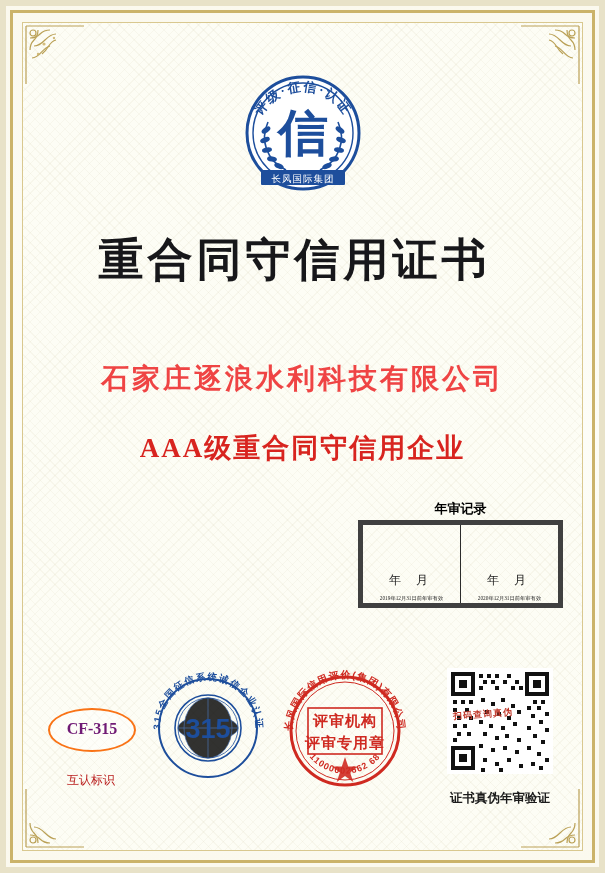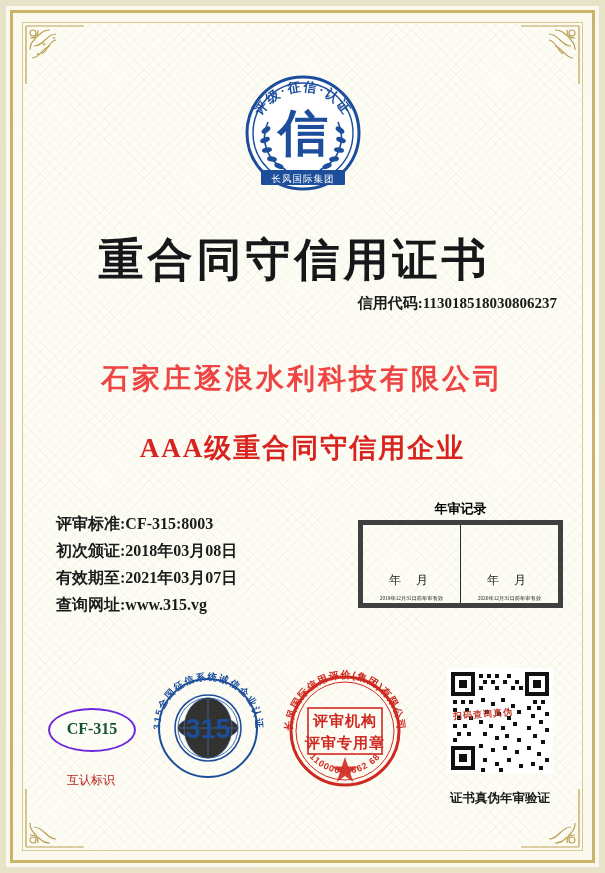--- a/index.html
+++ b/index.html
@@ -191,23 +191,23 @@
   .badge-cf {
     position: absolute;
     left: 18px;
     top: 58px;
     width: 86px;
     text-align: center;
   }
   .cf-ellipse {
     width: 84px;
     height: 40px;
-    border: 2px solid #6d28d9;
+    border: 2px solid #f97316;
     border-radius: 50%;
-    color: #14532d;
+    color: #701a75;
     font-size: 16px;
     font-weight: bold;
     line-height: 38px;
     letter-spacing: 0px;
     background: rgba(255,255,255,0.4);
   }
   .cf-caption {
     margin-top: 20px;
     font-size: 12px;
     color: #b91c1c;
@@ -359,34 +359,25 @@
 
         <text x="75" y="92" text-anchor="middle" font-family="Liberation Serif, serif" font-size="50" font-weight="bold" fill="#1d4e9c">信</text>
 
         <rect x="33" y="112" width="84" height="15" fill="#1d4e9c" rx="1"></rect>
         <text x="75" y="123.5" text-anchor="middle" font-family="Liberation Sans, sans-serif" font-size="9.5" fill="#ffffff" letter-spacing="1">长风国际集团</text>
       </svg>
     </div>
 
     <div class="main-title">重合同守信用证书</div>
 
-    <div class="code-line">
-      <span>信用代码:</span><span>113018518030806237</span>
-    </div>
 
     <div class="company-name">石家庄逐浪水利科技有限公司</div>
 
     <div class="award-line">AAA级重合同守信用企业</div>
 
-    <div class="details">
-      <div>评审标准:CF-315:8003</div>
-      <div>初次颁证:2018年03月08日</div>
-      <div>有效期至:2021年03月07日</div>
-      <div>查询网址:www.315.vg</div>
-    </div>
 
     <div class="review-table">
       <div class="review-title">年审记录</div>
       <div class="review-grid">
         <div class="review-cell">
           <div class="ym">年 月</div>
           <div class="note">2019年12月31日前年审有效</div>
         </div>
         <div class="review-cell">
           <div class="ym">年 月</div>

